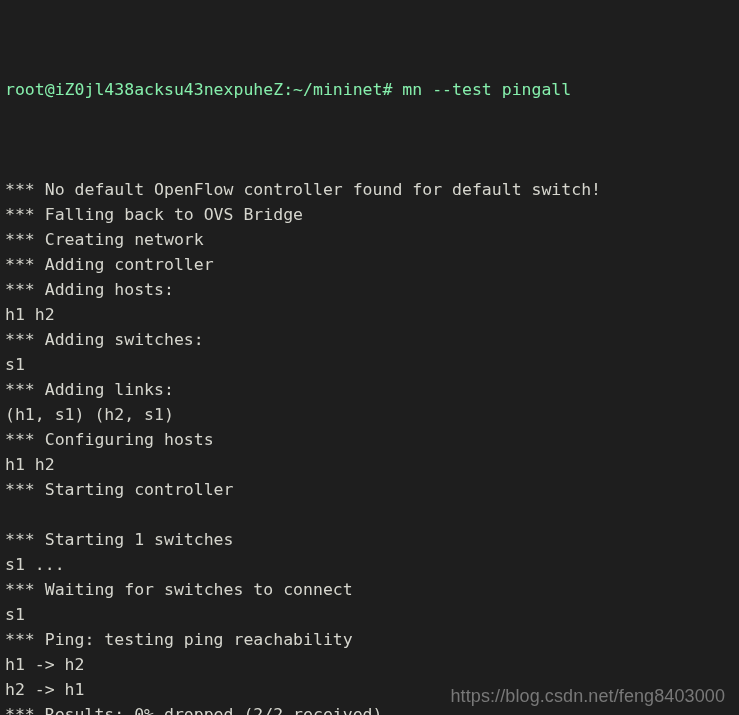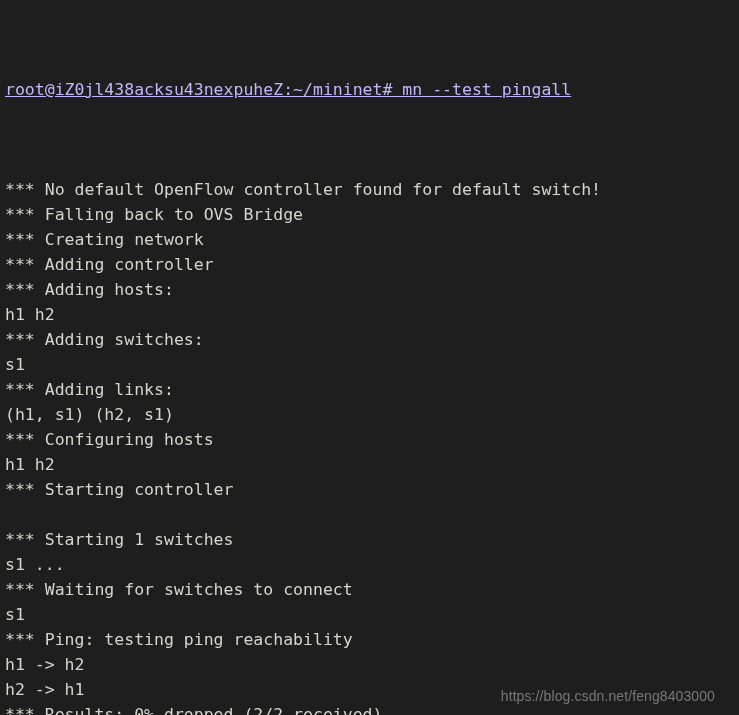--- a/index.html
+++ b/index.html
@@ -35,28 +35,28 @@
   .term-line {
     height: 25px;
     line-height: 25px;
     white-space: pre;
     display: block;
   }
 
   .term-line.blank {
     height: 25px;
   }
-  .prompt-command { color: #c4b5fd; text-decoration: underline; }
+  .prompt-command { color: #86efac; }
 
   #csdn-watermark {
     position: absolute;
-    right: 24px;
+    right: 14px;
     bottom: 10px;
     font-family: "Liberation Sans", sans-serif;
-    font-size: 14px;
+    font-size: 18px;
     line-height: 18px;
     color: #7d7d7d;
     letter-spacing: 0.1px;
     white-space: pre;
     opacity: 0.95;
   }
 </style>
 </head>
 <body>
 

